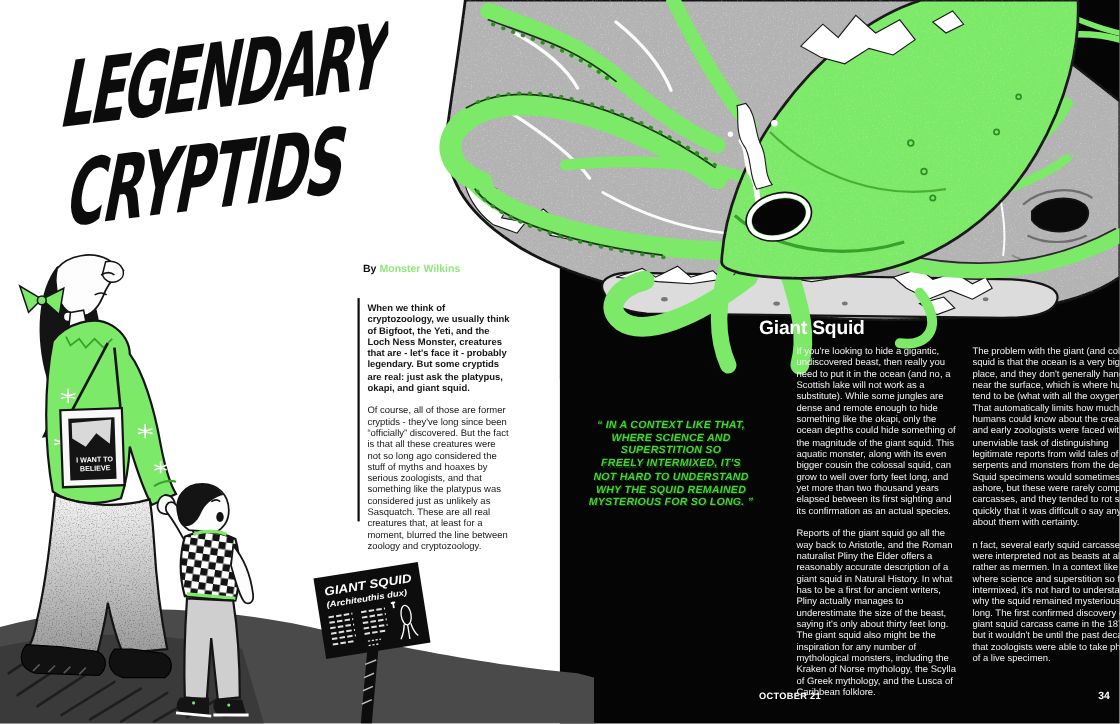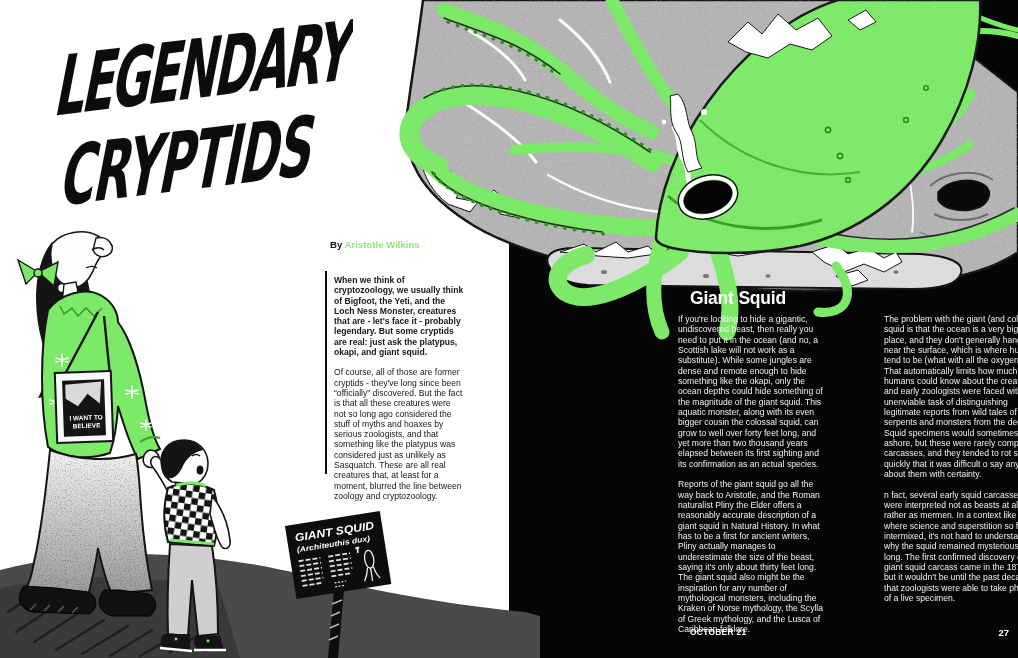--- a/index.html
+++ b/index.html
@@ -23,21 +23,21 @@
   .intro-col p.lead{font-weight:bold;}
 
   .pullquote{position:absolute;left:528px;top:381px;width:164px;text-align:center;
              color:#46d335;font-size:9.6px;line-height:11.7px;font-weight:bold;font-style:italic;
              letter-spacing:.25px;white-space:pre-line;text-shadow:1px 1px 0 #123c0c;}
 
   .article-heading{position:absolute;left:690px;top:288px;font-size:17.5px;font-weight:bold;
                    color:#ffffff;letter-spacing:-.2px;}
   .article-col{position:absolute;top:314px;color:#f2f2f2;font-size:8.6px;line-height:10.35px;}
   .article-col p{margin:0 0 10px 0;}
-  .col1{left:678px;width:147px;}
+  .col1{left:724px;width:147px;}
   .col2{left:884px;width:159px;}
 
   .footer-date{position:absolute;left:690px;top:627px;width:150px;text-align:left;
                color:#ffffff;font-size:8.4px;font-weight:bold;letter-spacing:.3px;}
   .page-num{position:absolute;right:9px;top:627px;color:#ffffff;font-size:9.5px;font-weight:bold;}
 
   svg text{font-family:"Liberation Sans",sans-serif;}
   .sign-hand{font-style:italic;font-weight:bold;}
 </style>
 </head>
@@ -174,21 +174,21 @@
   </svg>
 
   <svg class="title-svg" viewBox="0 0 345 205">
     <g transform="rotate(-7 172 100)">
       <text transform="translate(44,96) skewX(-18) scale(1,1.45)" font-size="56" letter-spacing="-3" textLength="295" lengthAdjust="spacingAndGlyphs">LEGENDARY</text>
       <text transform="translate(38,186) skewX(-18) scale(1,1.45)" font-size="56" letter-spacing="-2" textLength="252" lengthAdjust="spacingAndGlyphs">CRYPTIDS</text>
     </g>
   </svg>
 
 
-  <div class="byline"><span>By </span><span class="author">Aristotle Wilkins</span></div>
+  <div class="byline"><span>By </span><span class="author">Monster Wilkins</span></div>
 
   <div class="intro-rule"></div>
   <div class="intro-col">
     <p class="lead">When we think of cryptozoology, we usually think of Bigfoot, the Yeti, and the Loch Ness Monster, creatures that are - let's face it - probably legendary. But some cryptids are real: just ask the platypus, okapi, and giant squid.</p>
     <p>Of course, all of those are former cryptids - they've long since been “officially” discovered. But the fact is that all these creatures were not so long ago considered the stuff of myths and hoaxes by serious zoologists, and that something like the platypus was considered just as unlikely as Sasquatch. These are all real creatures that, at least for a moment, blurred the line between zoology and cryptozoology.</p>
   </div>
 
   <svg class="figure-illo" viewBox="0 0 540 430" aria-hidden="true">
     <defs>
       <pattern id="check" width="13" height="13" patternUnits="userSpaceOnUse" patternTransform="rotate(8)">
@@ -323,29 +323,36 @@
         </g>
         <g stroke="#ffffff" fill="none" stroke-width="1.2">
           <ellipse cx="368" cy="336" rx="4.5" ry="9"></ellipse>
           <path d="M 365,344 C 364,350 362,354 360,357 M 368,345 L 368,358 M 371,344 C 372,350 374,354 376,356"></path>
           <path d="M 358,322 L 358,328 M 356,323 L 360,323" stroke-width="1.6"></path>
         </g>
       </g>
     </g>
   </svg>
 
+  <div class="pullquote">“ IN A CONTEXT LIKE THAT,
+WHERE SCIENCE AND
+SUPERSTITION SO
+FREELY INTERMIXED, IT'S
+NOT HARD TO UNDERSTAND
+WHY THE SQUID REMAINED
+MYSTERIOUS FOR SO LONG. ”</div>
 
   <div class="article-heading">Giant Squid</div>
 
   <div class="article-col col1">
     <p>If you're looking to hide a gigantic, undiscovered beast, then really you need to put it in the ocean (and no, a Scottish lake will not work as a substitute). While some jungles are dense and remote enough to hide something like the okapi, only the ocean depths could hide something of the magnitude of the giant squid. This aquatic monster, along with its even bigger cousin the colossal squid, can grow to well over forty feet long, and yet more than two thousand years elapsed between its first sighting and its confirmation as an actual species.</p>
     <p>Reports of the giant squid go all the way back to Aristotle, and the Roman naturalist Pliny the Elder offers a reasonably accurate description of a giant squid in Natural History. In what has to be a first for ancient writers, Pliny actually manages to underestimate the size of the beast, saying it's only about thirty feet long. The giant squid also might be the inspiration for any number of mythological monsters, including the Kraken of Norse mythology, the Scylla of Greek mythology, and the Lusca of Caribbean folklore.</p>
   </div>
 
   <div class="article-col col2">
     <p>The problem with the giant (and colossal) squid is that the ocean is a very big place, and they don't generally hang out near the surface, which is where humans tend to be (what with all the oxygen). That automatically limits how much humans could know about the creatures, and early zoologists were faced with the unenviable task of distinguishing legitimate reports from wild tales of sea serpents and monsters from the deep. Squid specimens would sometimes wash ashore, but these were rarely complete carcasses, and they tended to rot so quickly that it was difficult o say anything about them with certainty.</p>
     <p>n fact, several early squid carcasses were interpreted not as beasts at all, but rather as mermen. In a context like that, where science and superstition so freely intermixed, it's not hard to understand why the squid remained mysterious for so long. The first confirmed discovery of a giant squid carcass came in the 1870s, but it wouldn't be until the past decade that zoologists were able to take photos of a live specimen.</p>
   </div>
 
   <div class="footer-date">OCTOBER 21</div>
-  <div class="page-num">27</div>
+  <div class="page-num">34</div>
 
 </div>
 
 </body></html>

